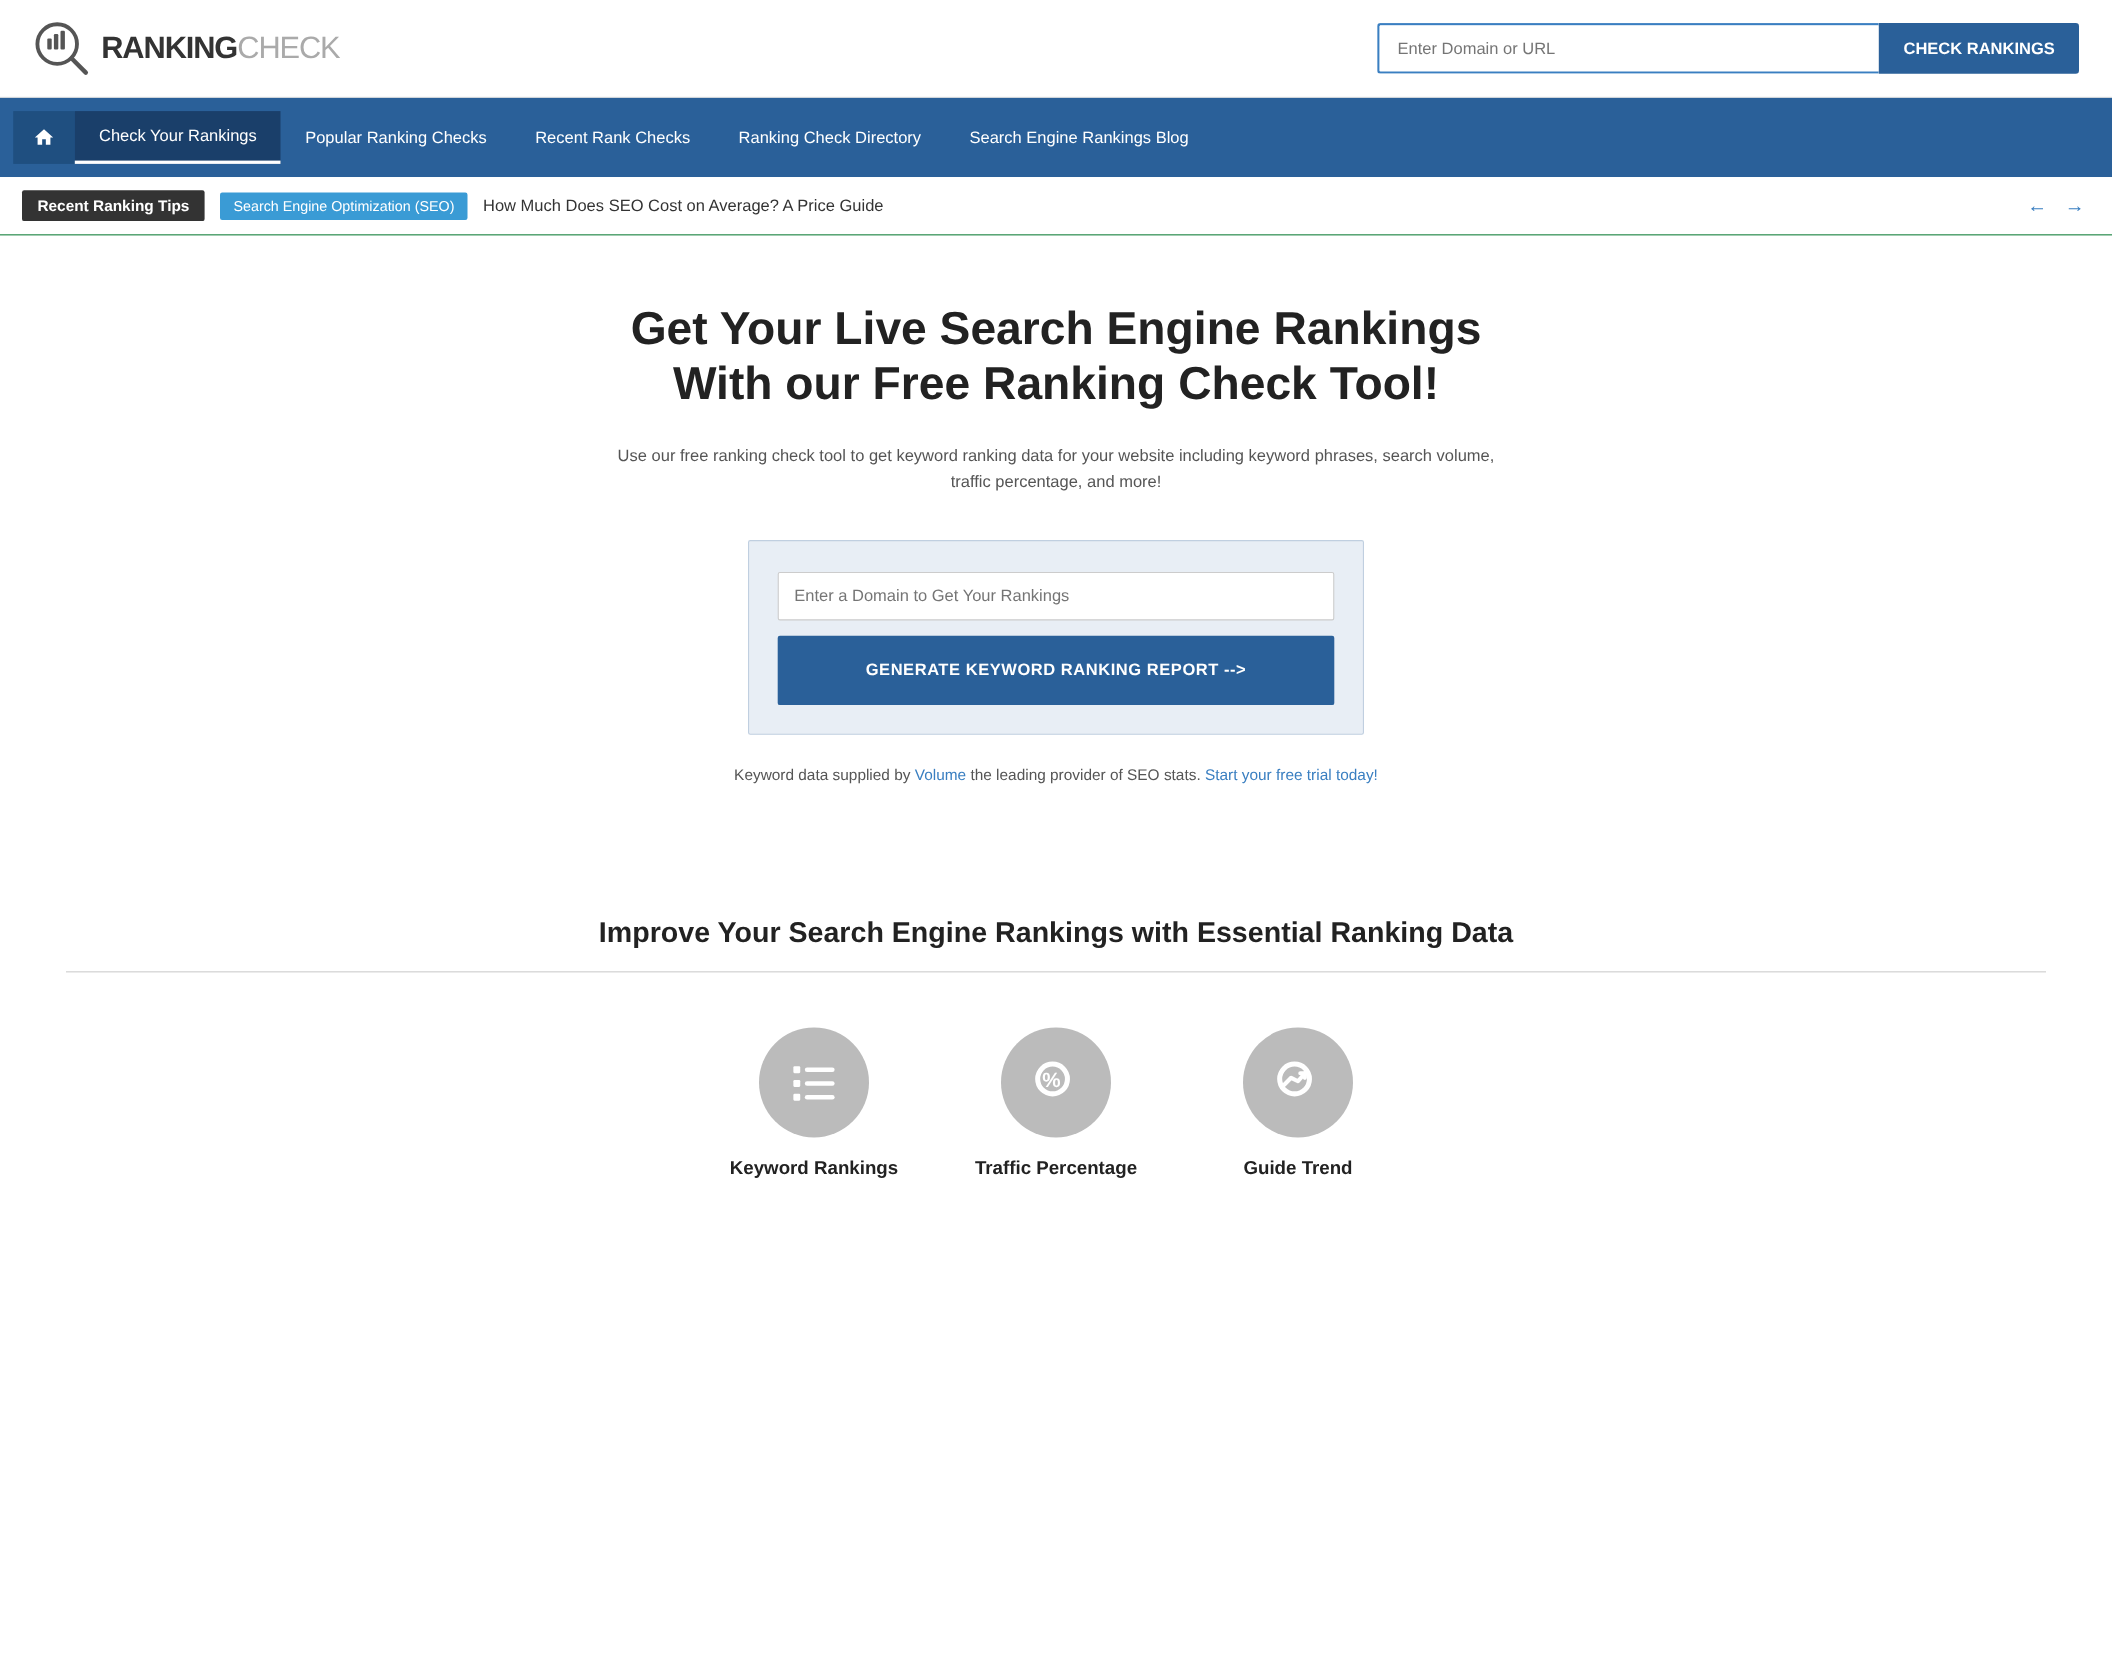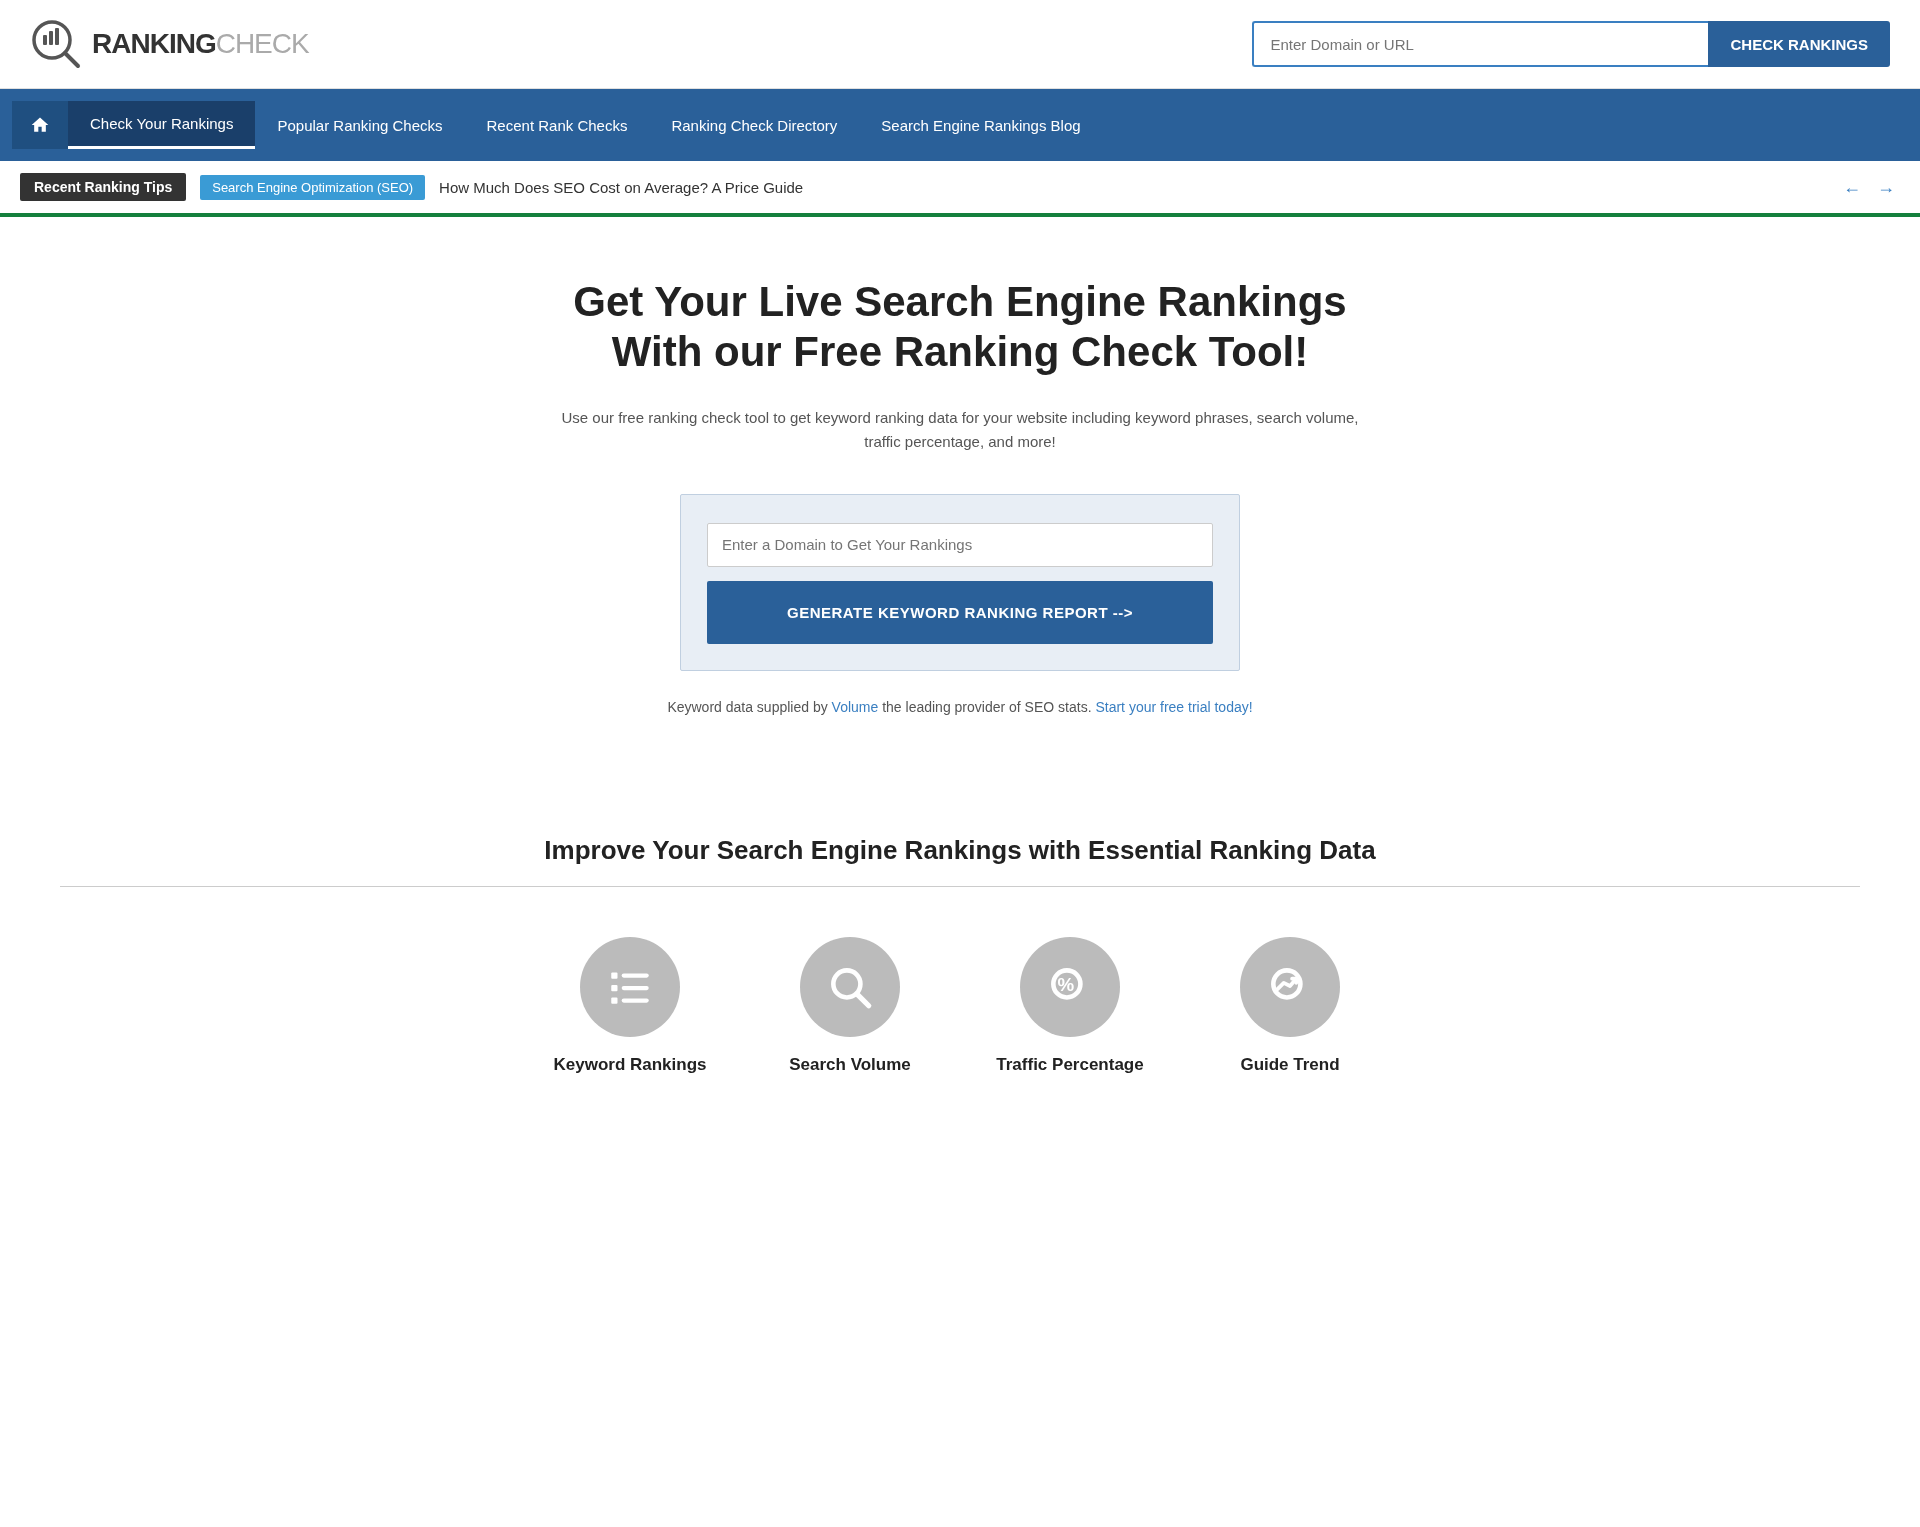--- a/index.html
+++ b/index.html
@@ -88,21 +88,21 @@
     .nav-item.active {
       background: #1a3f6a;
       border-bottom: 3px solid #fff;
     }
 
     
     .tips-bar {
       display: flex;
       align-items: center;
       padding: 12px 20px;
-      border-bottom: 4px solid #15803d;
+      border-bottom: 1px solid #15803d;
       gap: 14px;
       background: #fff;
     }
     .tips-label {
       background: #333;
       color: #fff;
       padding: 6px 14px;
       font-size: 14px;
       font-weight: bold;
       border-radius: 2px;
@@ -323,29 +323,20 @@
           <rect x="8" y="5.5" width="13" height="2" rx="1"></rect>
           <rect x="3" y="11" width="3" height="3" rx="0.5"></rect>
           <rect x="8" y="11.5" width="13" height="2" rx="1"></rect>
           <rect x="3" y="17" width="3" height="3" rx="0.5"></rect>
           <rect x="8" y="17.5" width="13" height="2" rx="1"></rect>
         </svg>
       </div>
       <span class="feature-label">Keyword Rankings</span>
     </div>
 
-    <div class="feature-item">
-      <div class="feature-icon-circle">
-        <svg viewBox="0 0 24 24" xmlns="http://www.w3.org/2000/svg">
-          <circle cx="10.5" cy="10.5" r="6.5" fill="none" stroke="#fff" stroke-width="2.2"></circle>
-          <line x1="15.5" y1="15.5" x2="21" y2="21" stroke="#fff" stroke-width="2.5" stroke-linecap="round"></line>
-        </svg>
-      </div>
-      <span class="feature-label">Search Volume</span>
-    </div>
 
     <div class="feature-item">
       <div class="feature-icon-circle">
         <svg viewBox="0 0 24 24" xmlns="http://www.w3.org/2000/svg">
           <circle cx="10.5" cy="10.5" r="6.5" fill="none" stroke="#fff" stroke-width="2.2"></circle>
           <text x="6" y="14" font-size="9" fill="#fff" font-weight="bold">%</text>
         </svg>
       </div>
       <span class="feature-label">Traffic Percentage</span>
     </div>

